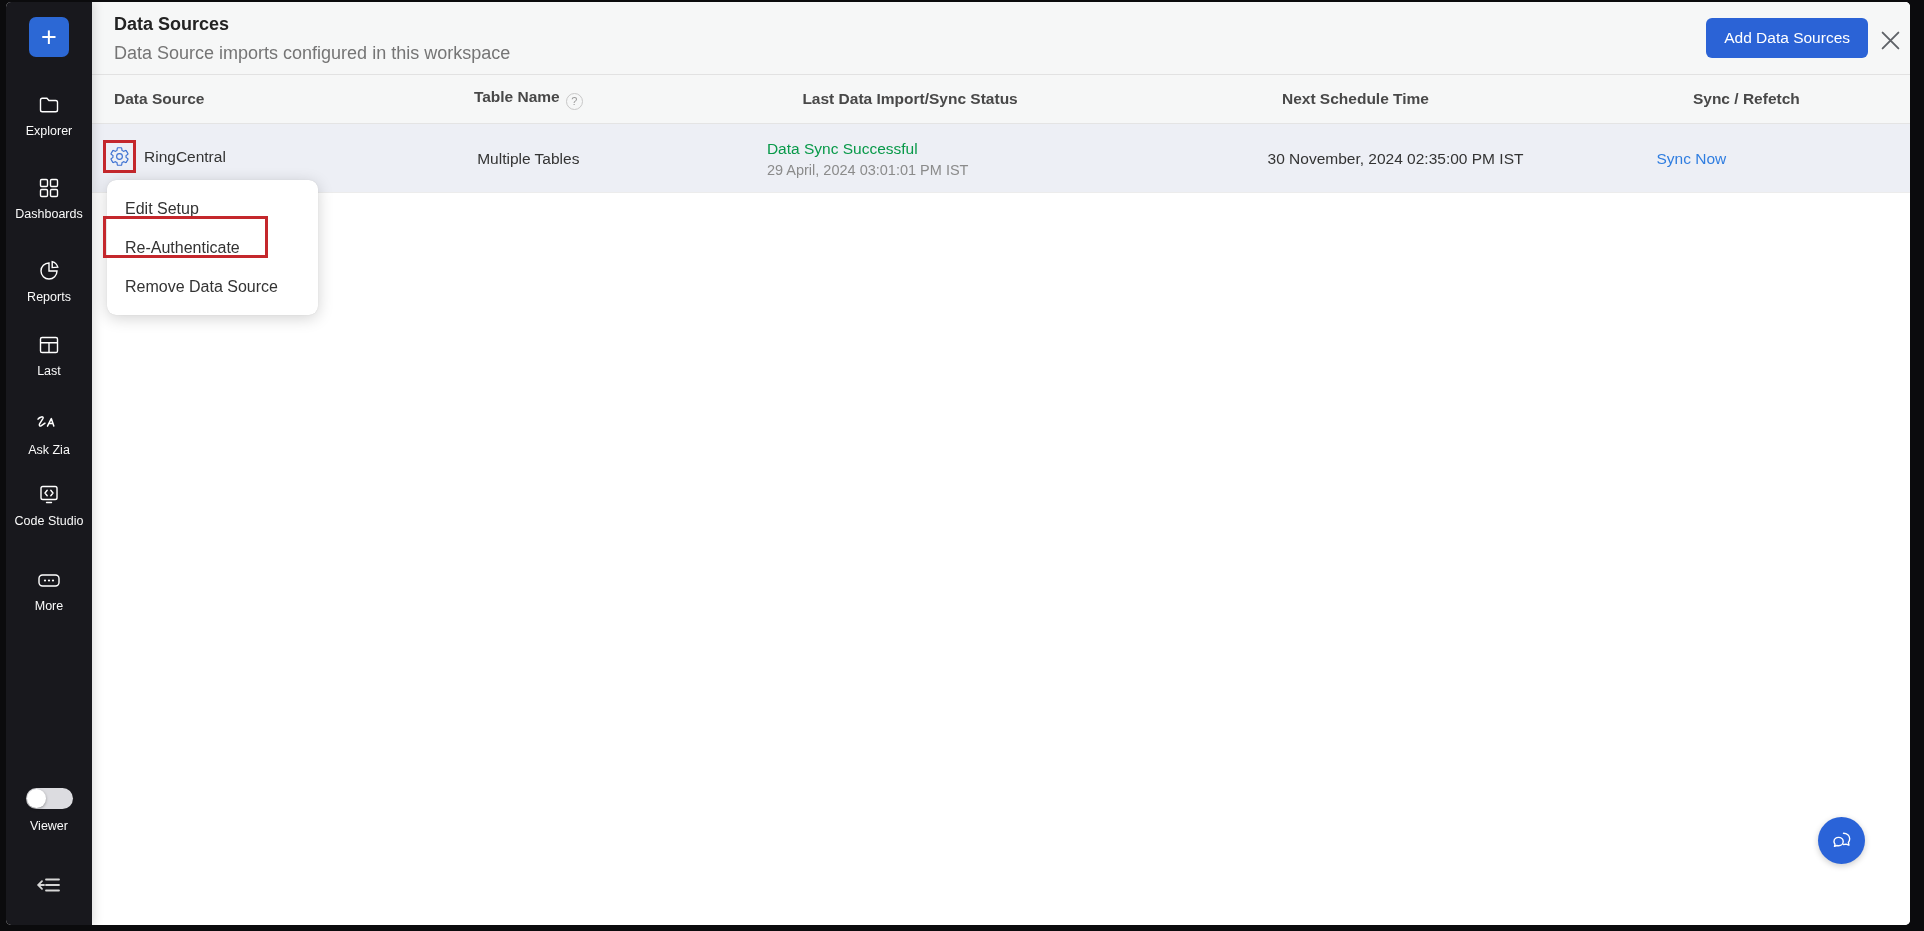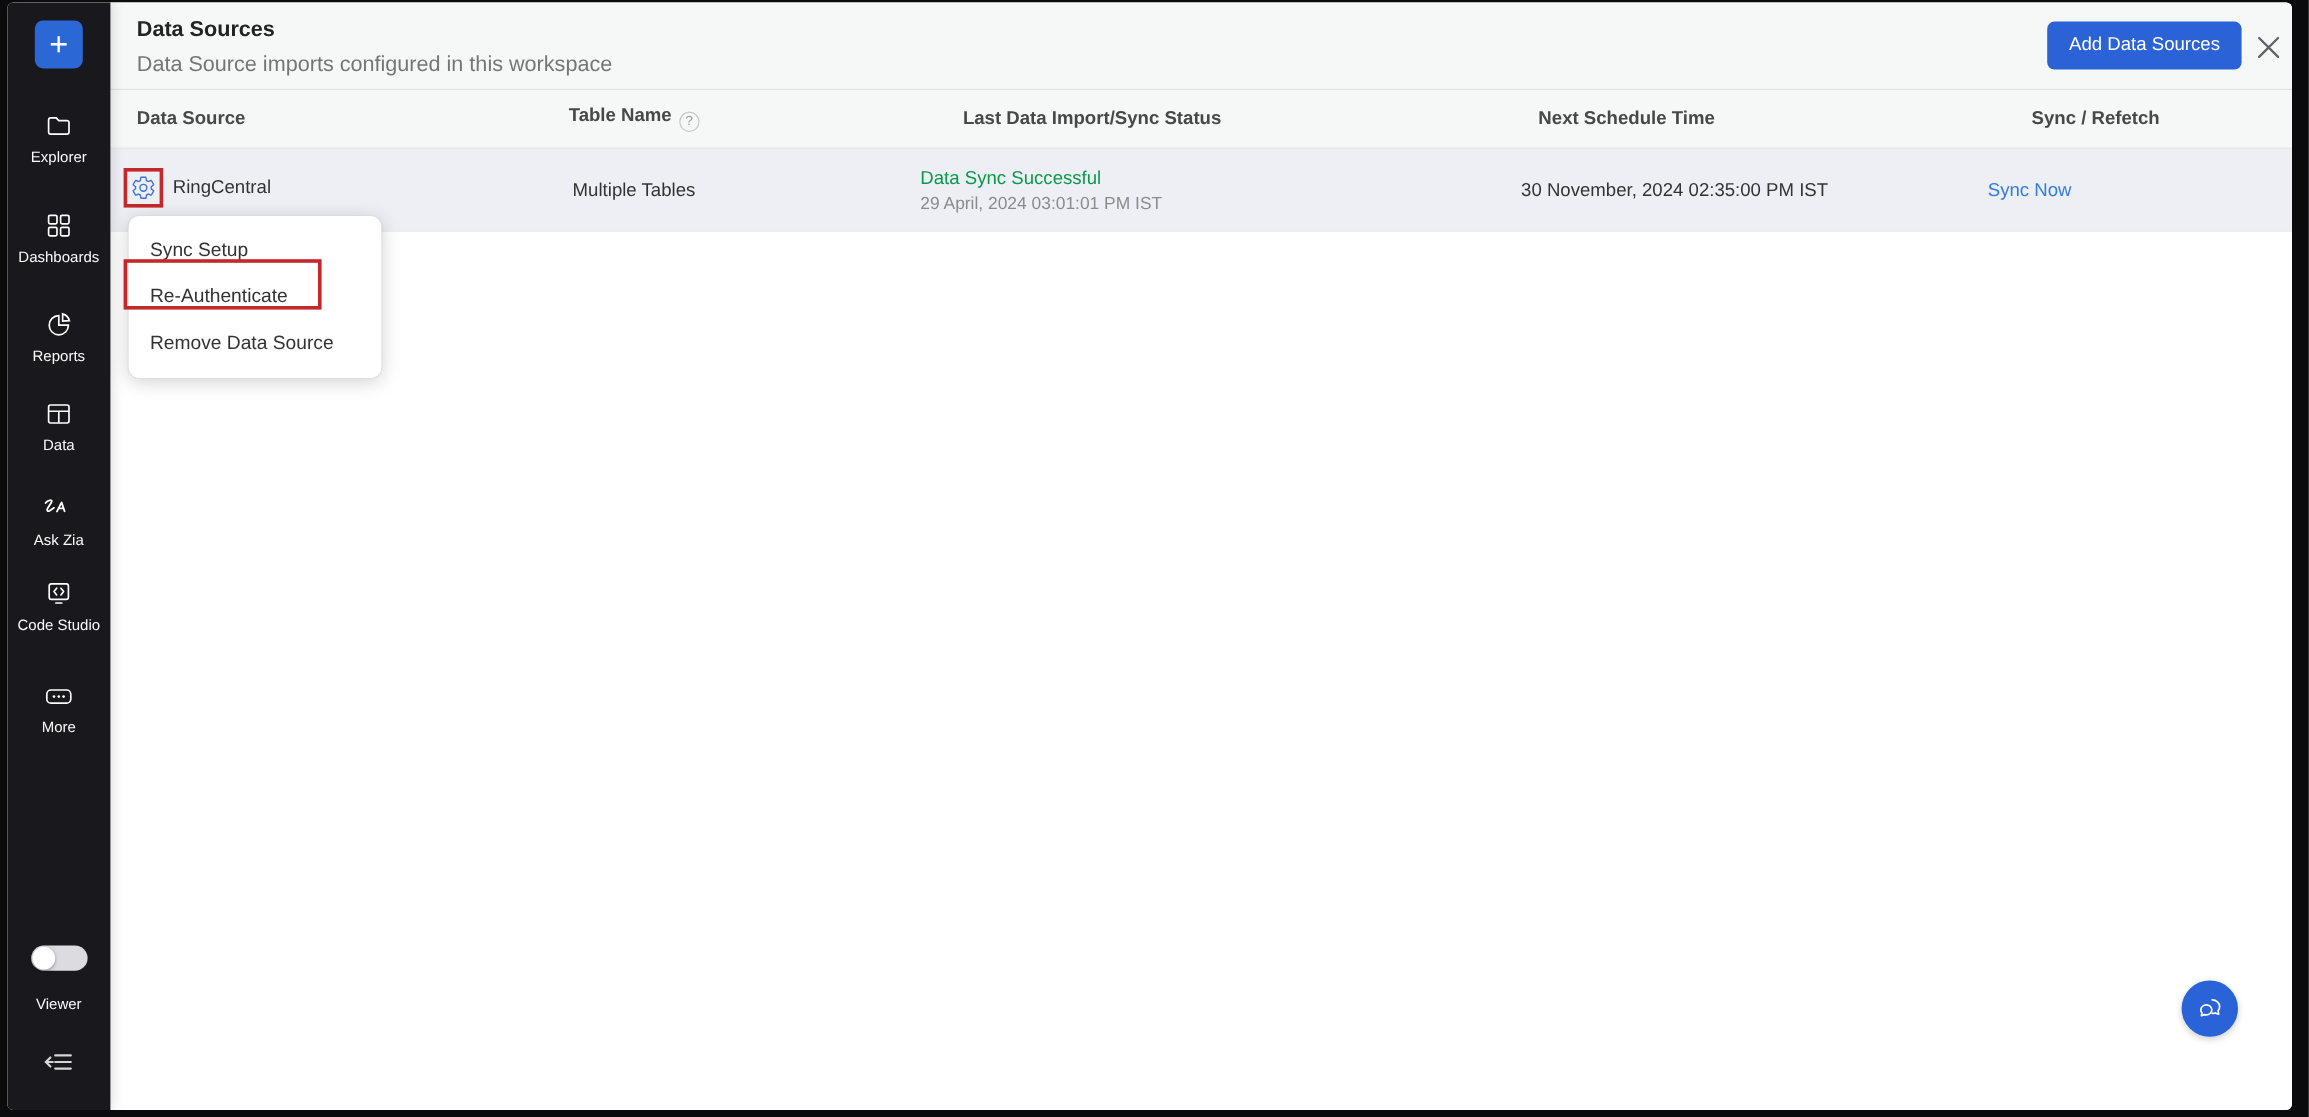--- a/index.html
+++ b/index.html
@@ -32,21 +32,21 @@
   }
   .nav-item {
     position:absolute; left:0; width:100%;
     display:flex; flex-direction:column; align-items:center; gap:7px;
     cursor:pointer;
   }
   .nav-item .icon { display:flex; align-items:center; justify-content:center; height:24px; }
   .nav-label { font-size:12.5px; color:#fafafa; text-align:center; line-height:1.2; padding:0 4px; }
   .viewer-wrap {
     position:absolute; top:786px; left:0; width:100%;
-    display:flex; flex-direction:column; align-items:center; gap:21px;
+    display:flex; flex-direction:column; align-items:center; gap:10px;
   }
   .toggle-track {
     width:47px; height:21px; border-radius:11px; background:#dcdce0;
     position:relative; cursor:pointer;
   }
   .toggle-knob {
     position:absolute; left:1px; top:1px; width:19px; height:19px;
     border-radius:50%; background:#fff; box-shadow:0 1px 3px rgba(0,0,0,.35);
   }
   .collapse-btn {
@@ -167,21 +167,21 @@
       <span class="nav-label">Reports</span>
     </div>
 
     <div class="nav-item" style="top:331px">
       <span class="icon">
         <svg width="24" height="24" viewBox="0 0 24 24" fill="none" stroke="#fff" stroke-width="1.4">
           <rect x="3.5" y="4.5" width="17" height="15" rx="1.6"></rect>
           <path d="M3.5 9.7h17M12 9.7v9.8"></path>
         </svg>
       </span>
-      <span class="nav-label">Data</span>
+      <span class="nav-label">Last</span>
     </div>
 
     <div class="nav-item" style="top:410px">
       <span class="icon">
         <svg width="30" height="24" viewBox="0 0 30 24" fill="none" stroke="#fff" stroke-width="1.5" stroke-linecap="round" stroke-linejoin="round">
           <path d="M4 7.2 C5.6 4.6 10 4 9 6.3 L5.6 11.8 C4.8 13.4 5.8 14.6 7.4 13.6 L11 11.2"></path>
           <path d="M13.5 14.2 L17.3 6.6 L19.8 14 M14.6 11.6 L19 11.6"></path>
         </svg>
       </span>
       <span class="nav-label">Ask Zia</span>
@@ -269,21 +269,21 @@
         <div class="status-ok">Data Sync Successful</div>
         <div class="status-date">29 April, 2024 03:01:01 PM IST</div>
       </div>
       <div class="c4">30 November, 2024 02:35:00 PM IST</div>
       <div class="c5">
         <a class="sync-link">Sync Now</a>
       </div>
     </div>
 
     <div class="context-menu">
-      <div class="menu-item">Sync Setup</div>
+      <div class="menu-item">Edit Setup</div>
       <div class="menu-item">Re-Authenticate</div>
       <div class="menu-item">Remove Data Source</div>
       <div class="menu-red-box"></div>
     </div>
 
     <button class="chat-fab">
       <span style="display:inline-flex">
         <svg width="26" height="26" viewBox="0 0 26 26" fill="none" stroke="#fff" stroke-width="1.4" stroke-linecap="round" stroke-linejoin="round">
           <path d="M14.5 5.2a6.2 5.6 0 0 1 6.2 5.6c0 1.4-.5 2.6-1.3 3.6l.5 2.8-2.9-1.1a6.9 6.9 0 0 1-2.5.4"></path>
           <path d="M9.6 9.4a4.6 4.2 0 0 1 4.6 4.2 4.6 4.2 0 0 1-4.6 4.2c-.6 0-1.2-.1-1.7-.3l-2.4.9.5-2.3a4.1 4.1 0 0 1-1-2.5 4.6 4.2 0 0 1 4.6-4.2z"></path>

